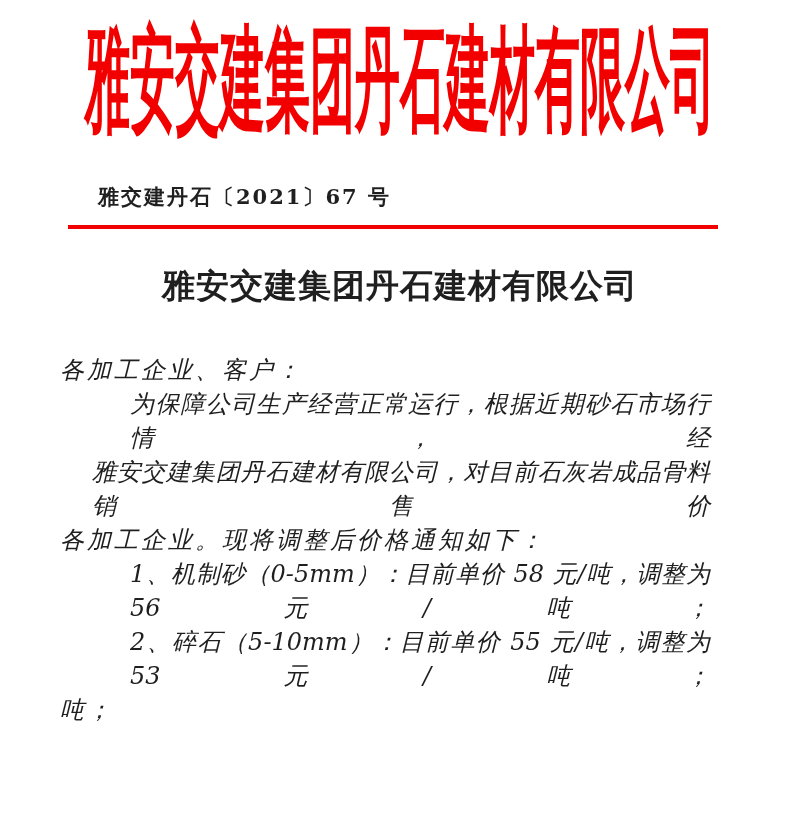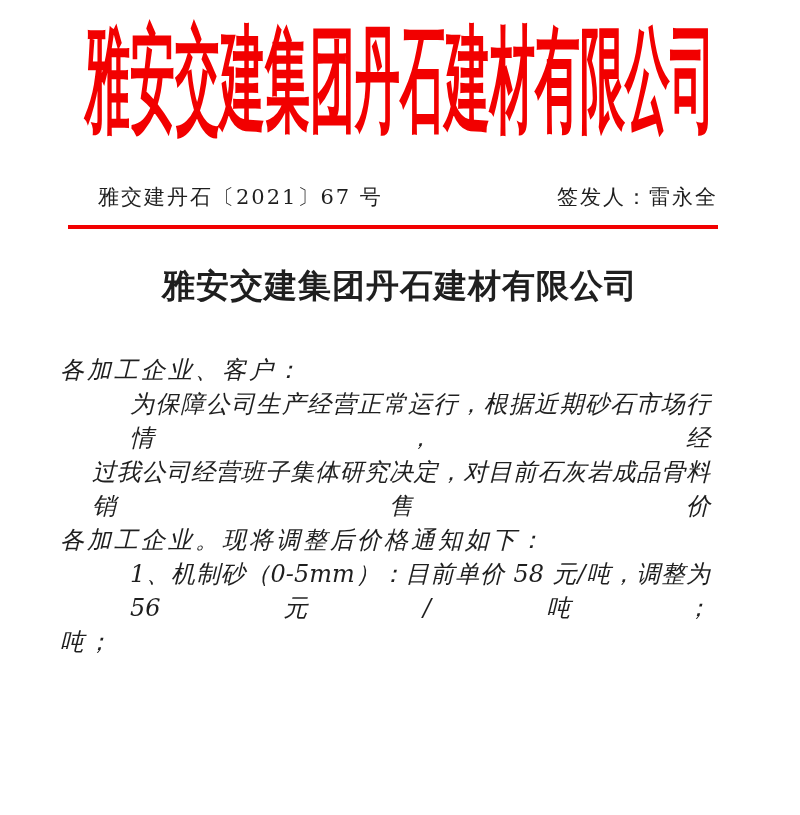--- a/index.html
+++ b/index.html
@@ -30,20 +30,21 @@
   }
   .doc-row {
     display: flex;
     justify-content: space-between;
     align-items: flex-end;
     margin: 40px 82px 0 98px;
     font-size: 21px;
     line-height: 26px;
     letter-spacing: 2px;
     white-space: nowrap;
+    font-weight: bold;
   }
   .red-rule {
     margin: 15px 0 0 68px;
     width: 650px;
     height: 4px;
     background: var(--accent);
   }
   .doc-title {
     margin-top: 36px;
     text-align: center;
@@ -74,29 +75,29 @@
 </style>
 </head>
 <body style="background: rgb(255, 255, 255);">
 
 <div class="masthead-wrap">
   <div class="masthead">雅安交建集团丹石建材有限公司</div>
 </div>
 
 <div class="doc-row">
   <span>雅交建丹石〔2021〕67 号</span>
-  <span>签发人：雷永全</span>
 </div>
 
 <div class="red-rule"></div>
 
 <div class="doc-title">
   <div>雅安交建集团丹石建材有限公司</div>
 </div>
 
 <div class="doc-body">
     <div class="line">各加工企业、客户：</div>
     <div class="line indent justify">为保障公司生产经营正常运行，根据近期砂石市场行情，经</div>
-    <div class="line justify">过我公司经营班子集体研究决定，对目前石灰岩成品骨料销售价</div>
+    <div class="line justify">雅安交建集团丹石建材有限公司，对目前石灰岩成品骨料销售价</div>
     <div class="line">各加工企业。现将调整后价格通知如下：</div>
     <div class="line indent justify">1、机制砂（0-5mm）：目前单价 58 元/吨，调整为 56 元/吨；</div>
+    <div class="line indent justify">2、碎石（5-10mm）：目前单价 55 元/吨，调整为 53 元/吨；</div>
     <div class="line">吨；</div>
   </div>
 
 </body></html>

